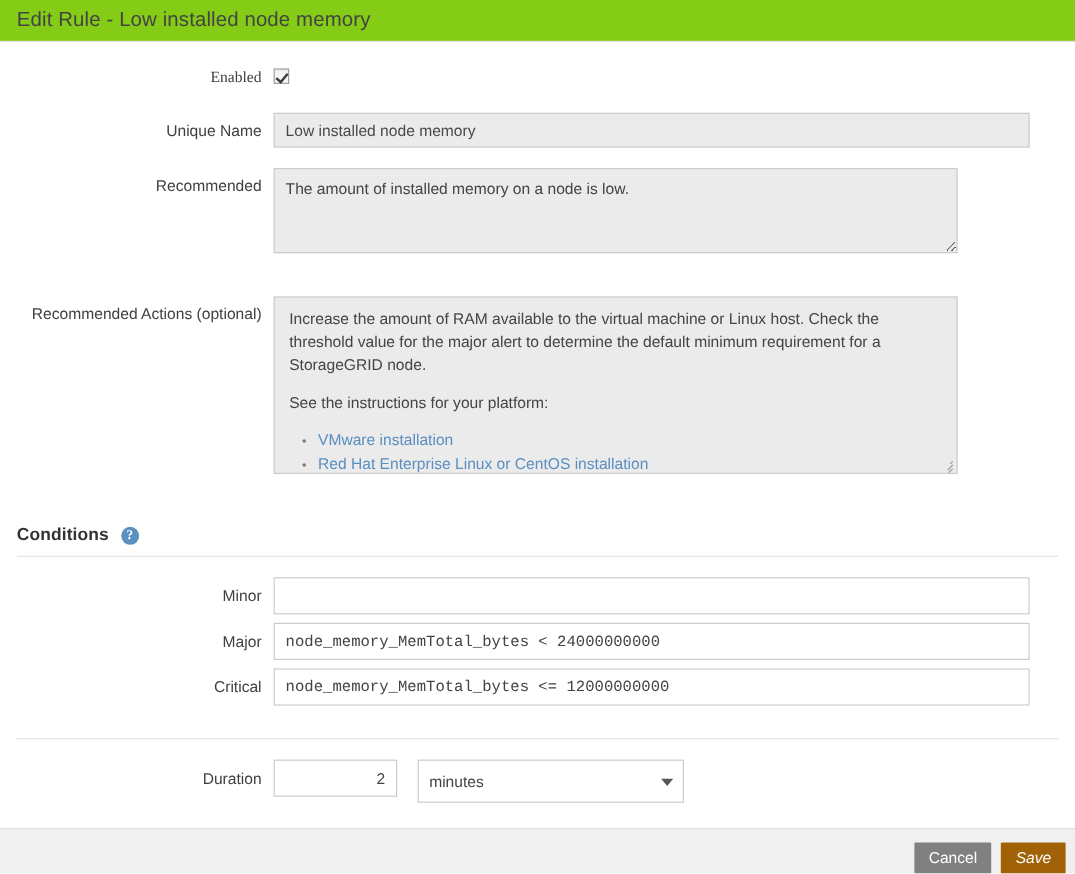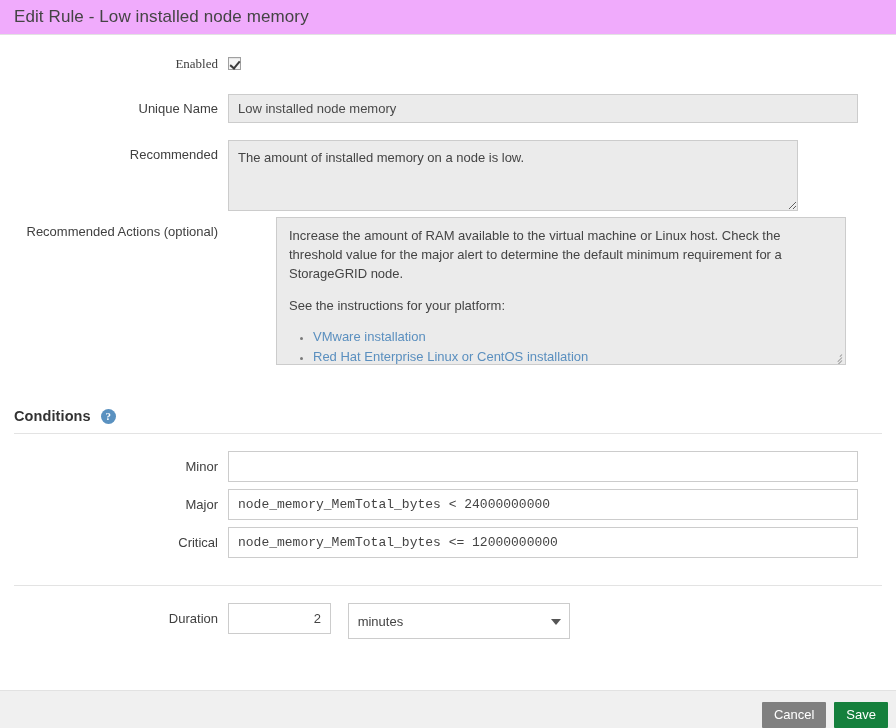--- a/index.html
+++ b/index.html
@@ -14,21 +14,21 @@
     font-family: "Liberation Sans", sans-serif;
     font-size: 13px;
     color: #333333;
     overflow: hidden;
     position: relative;
   }
 
   
   .dialog-header {
     height: 35px;
-    background: #f0abfc;
+    background: #84cc16;
     border-bottom: 1px solid #e2e2e2;
     display: flex;
     align-items: center;
     padding: 0 0 0 14px;
     box-sizing: border-box;
   }
   .dialog-title {
     font-size: 17px;
     color: #444444;
     font-weight: normal;
@@ -277,21 +277,21 @@
     border: none;
     color: #ffffff;
     font-family: "Liberation Sans", sans-serif;
     font-size: 13px;
     cursor: pointer;
     padding: 0 12px;
     border-radius: 1px;
     line-height: 26px;
   }
   .btn-cancel { background: #808080; margin-right: 8px; }
-  .btn-save { background: #15803d; }
+  .btn-save { background: #a16207; font-style: italic; }
 </style>
 </head>
 <body>
 
 <div class="dialog-header">
   <span class="dialog-title">Edit Rule - Low installed node memory</span>
 </div>
 
 <div class="dialog-body">
 
@@ -309,21 +309,21 @@
     </div>
   </div>
 
   <div class="form-row" style="margin-top:17px;">
     <div class="form-label" style="padding-top:7px;">Recommended</div>
     <div class="field-wrap" style="position:relative;">
       <textarea class="txt-area ta-desc" style="">The amount of installed memory on a node is low.</textarea>
     </div>
   </div>
 
-  <div class="form-row" style="margin-top:3px;gap:48px;">
+  <div class="form-row" style="margin-top:33px;">
     <div class="form-label" style="padding-top:7px;">Recommended Actions (optional)</div>
     <div class="field-wrap">
       <div class="rich-box">
         <p>Increase the amount of RAM available to the virtual machine or Linux host. Check the threshold value for the major alert to determine the default minimum requirement for a StorageGRID node.</p>
         <p>See the instructions for your platform:</p>
         <ul>
           <li><a class="rich-link">VMware installation</a></li>
           <li><a class="rich-link">Red Hat Enterprise Linux or CentOS installation</a></li>
 
         </ul>

